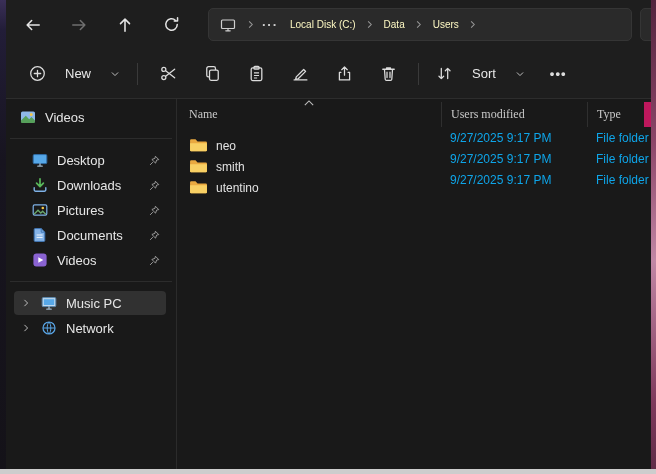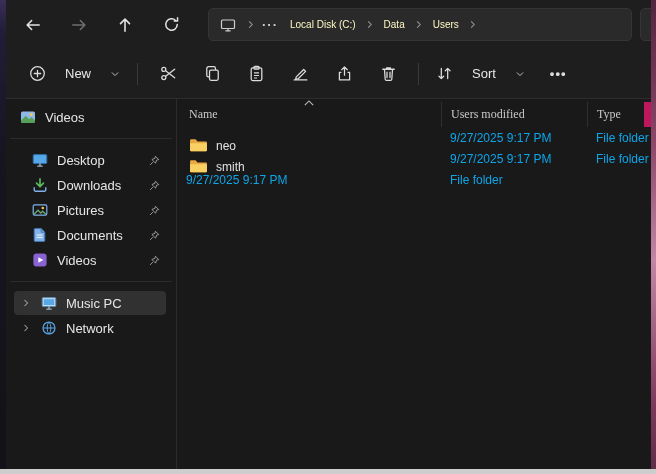--- a/index.html
+++ b/index.html
@@ -352,20 +352,27 @@
                 <path d="M1 2.6a1.2 1.2 0 0 1 1.2-1.2h4.6l2.2 2.2h8.8A1.2 1.2 0 0 1 19 4.8V13a1.2 1.2 0 0 1-1.2 1.2H2.2A1.2 1.2 0 0 1 1 13z" fill="#e9a940"></path>
                 <path d="M1 5.6h18V13a1.2 1.2 0 0 1-1.2 1.2H2.2A1.2 1.2 0 0 1 1 13z" fill="#f8d064"></path>
               </svg>
             <span>smith</span>
           </div>
           <div class="cell-date">9/27/2025 9:17 PM</div>
           <div class="cell-type">File folder</div>
         </div>
 
         <div class="grid-row">
+          <div class="cell-name">
+            <svg width="19" height="15" viewBox="0 0 20 16">
+                <path d="M1 2.6a1.2 1.2 0 0 1 1.2-1.2h4.6l2.2 2.2h8.8A1.2 1.2 0 0 1 19 4.8V13a1.2 1.2 0 0 1-1.2 1.2H2.2A1.2 1.2 0 0 1 1 13z" fill="#e9a940"></path>
+                <path d="M1 5.6h18V13a1.2 1.2 0 0 1-1.2 1.2H2.2A1.2 1.2 0 0 1 1 13z" fill="#f8d064"></path>
+              </svg>
+            <span>utentino</span>
+          </div>
           <div class="cell-date">9/27/2025 9:17 PM</div>
           <div class="cell-type">File folder</div>
         </div>
       </div>
     </div>
   </div>
 
   <div class="edge-right"></div>
   <div class="edge-bottom"></div>
 </div>

